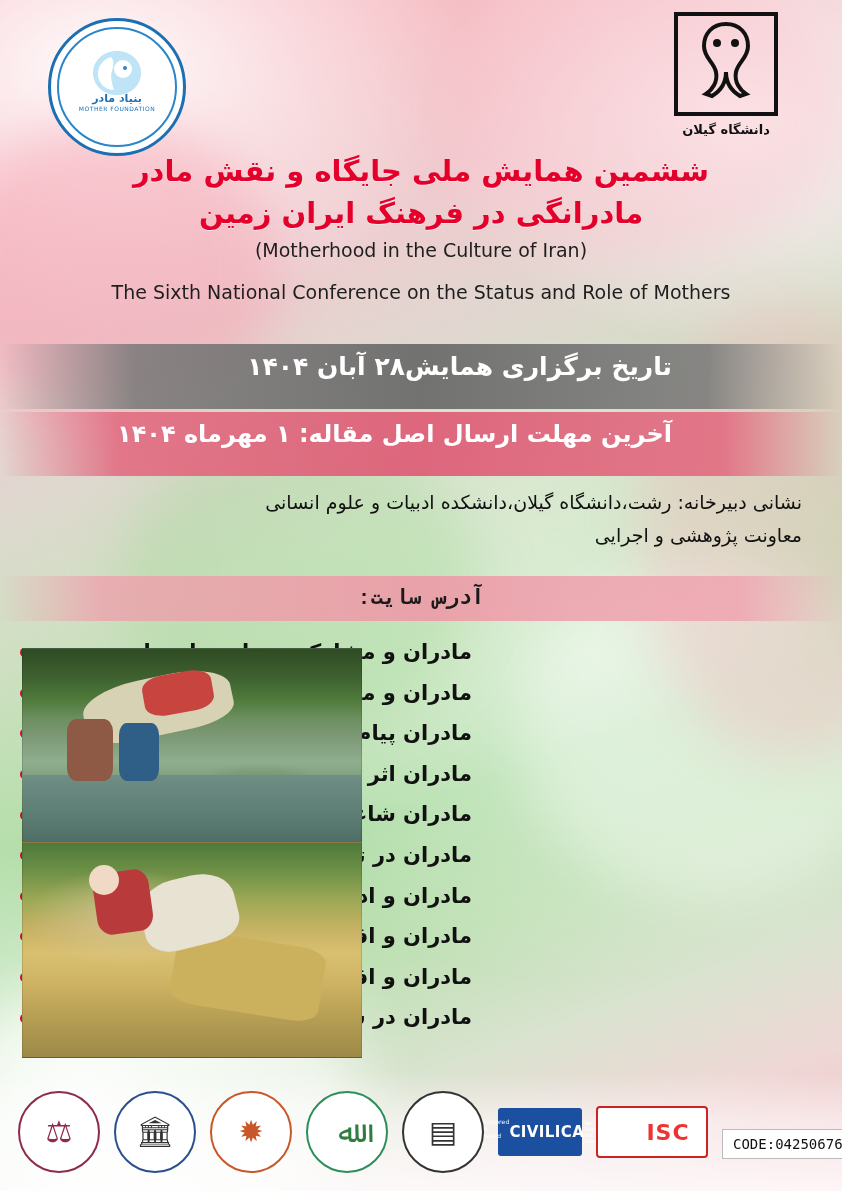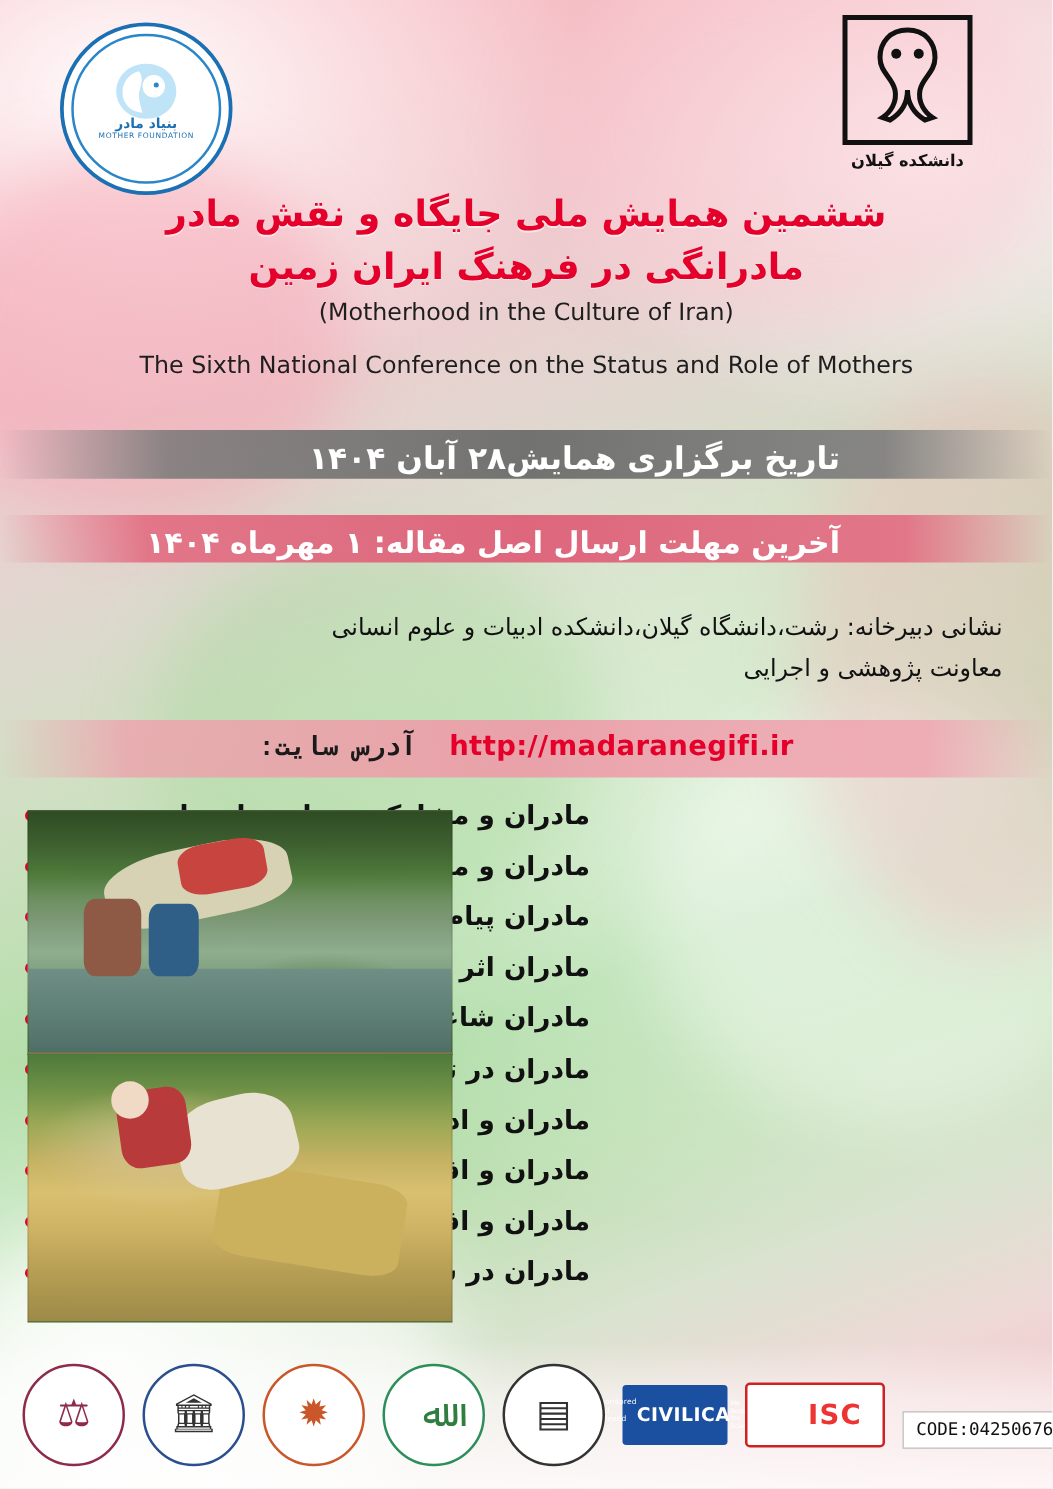--- a/index.html
+++ b/index.html
@@ -152,21 +152,21 @@
   }
 
   
   .bar {
     position: absolute;
     left: 0;
     width: 842px;
     box-sizing: border-box;
     direction: rtl;
     text-align: center;
-    padding: 8px 80px 2px 80px;
+    padding: 8px 80px 28px 80px;
     color: #ffffff;
     font-weight: bold;
   }
   .bar-date {
     top: 344px;
     background: linear-gradient(90deg, rgba(136,136,136,0) 0%, rgba(120,120,120,0.85) 16%, rgba(105,105,105,0.92) 50%, rgba(120,120,120,0.85) 84%, rgba(136,136,136,0) 100%);
     font-size: 25px;
     text-align: right;
     padding-right: 170px;
   }
@@ -411,41 +411,40 @@
   </div>
 
   <div class="logo-right">
     <div class="mark">
       <svg width="88" height="88" viewBox="0 0 88 88">
         <path d="M44 8 C30 8 22 18 22 30 C22 42 32 46 34 56 C36 66 30 74 24 78 L30 80 C40 74 44 66 44 56 C44 66 48 74 58 80 L64 78 C58 74 52 66 54 56 C56 46 66 42 66 30 C66 18 58 8 44 8 Z" fill="none" stroke="#111" stroke-width="4"></path>
         <circle cx="35" cy="27" r="4" fill="#111"></circle>
         <circle cx="53" cy="27" r="4" fill="#111"></circle>
       </svg>
     </div>
-    <div class="uni-name">دانشکده گیلان</div>
+    <div class="uni-name">دانشگاه گیلان</div>
   </div>
 
   <div class="title-block">
     <div class="title-fa-1">ششمین همایش ملی جایگاه و نقش مادر</div>
     <div class="title-fa-2">مادرانگی در فرهنگ ایران زمین</div>
     <div class="title-en" style="margin-top:2px">(Motherhood in the Culture of Iran)</div>
     <div class="title-en">The Sixth National Conference on the Status and Role of Mothers</div>
   </div>
 
   <div class="bar bar-date">تاریخ برگزاری همایش۲۸ آبان ۱۴۰۴</div>
 
   <div class="bar bar-deadline">آخرین مهلت ارسال اصل مقاله: ۱ مهرماه ۱۴۰۴</div>
 
   <div class="address">
     <div>نشانی دبیرخانه: رشت،دانشگاه گیلان،دانشکده ادبیات و علوم انسانی</div>
     <div>معاونت پژوهشی و اجرایی</div>
   </div>
 
   <div class="bar bar-site">
-    <span class="site-url">http://madaranegifi.ir</span>
     <span class="site-label">آدرس سایت:</span>
   </div>
 
   <div class="topics">
     <div class="topic">
       <span class="txt">مادران و مشارکت در امور اجتماعی</span>
       <span class="dot"></span>
     </div>
     <div class="topic">
       <span class="txt">مادران و مسئولیت فرزند پروری</span>

